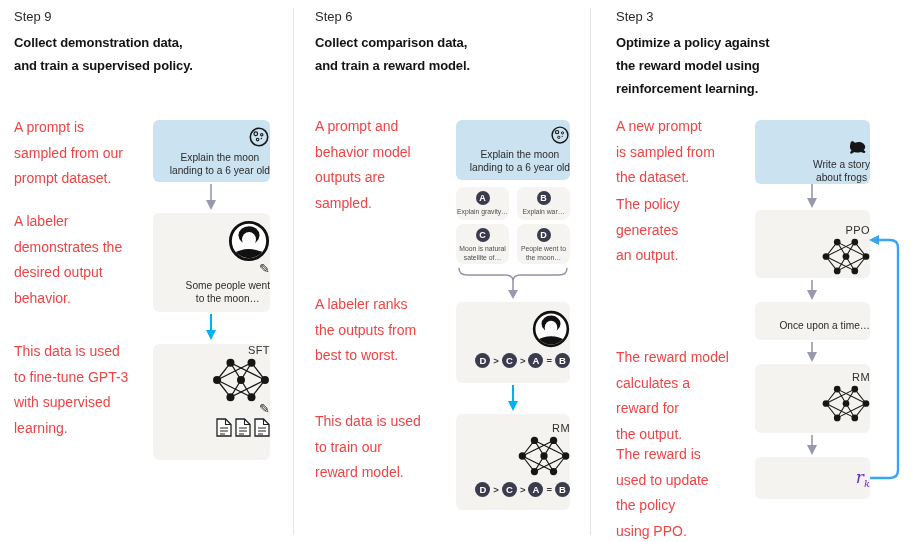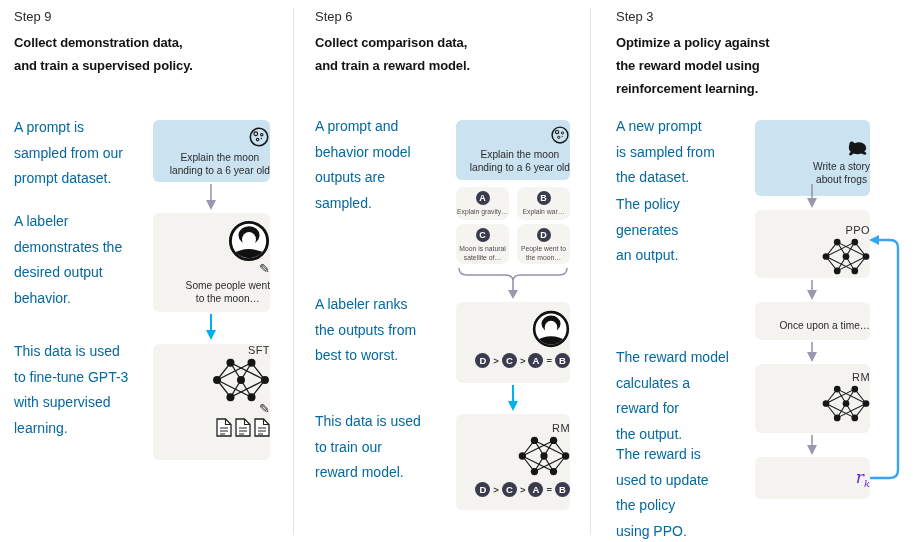--- a/index.html
+++ b/index.html
@@ -2,21 +2,21 @@
 <html><head>
 <meta charset="utf-8">
 <style>
   html,body{margin:0;padding:0;background:#fff;}
   .canvas{position:relative;width:914px;height:542px;background:#fff;overflow:hidden;
           font-family:"Liberation Sans","DejaVu Sans",sans-serif;-webkit-font-smoothing:antialiased;}
   .divider{position:absolute;top:8px;height:527px;width:1px;background:#e4e4e4;}
   .step-label{position:absolute;font-size:13px;color:#2a2a2a;}
   .title{position:absolute;font-size:13px;font-weight:700;line-height:23px;color:#131313;
          white-space:pre-line;letter-spacing:-0.1px;}
-  .ann{position:absolute;font-size:14px;line-height:25.5px;color:#0369a1;white-space:pre-line;}
+  .ann{position:absolute;font-size:14px;line-height:25.5px;color:#ef4444;white-space:pre-line;}
   .box{position:absolute;border-radius:6px;background:#f4f3f0;box-sizing:border-box;
        display:flex;flex-direction:column;align-items:flex-end;}
   .box.blue{background:#cbe2f1;}
   .boxtext{font-size:10.2px;line-height:13px;color:#2b2b2b;text-align:center;white-space:pre-line;margin-top:3px;}
   .mlabel{font-size:11px;color:#2f2f2f;letter-spacing:0.4px;margin:0 0 2px 0;}
   .pencil{font-size:13px;color:#222;line-height:14px;}
   .chip{position:absolute;background:#f5f4f1;border-radius:8px;box-sizing:border-box;
         display:flex;flex-direction:column;align-items:center;padding-top:4px;}
   .chip-badge{width:14px;height:14px;border-radius:50%;background:#3b3b4e;color:#fff;font-size:9px;
         font-weight:700;display:flex;align-items:center;justify-content:center;}
@@ -274,21 +274,21 @@
 an output.</div>
   <div class="ann" style="left:616px;top:345px">The reward model
 calculates a
 reward for
 the output.</div>
   <div class="ann" style="left:616px;top:442px">The reward is
 used to update
 the policy
 using PPO.</div>
 
-  <div class="box blue" style="left:755px;top:120px;width:115px;height:76px;padding-top:20px">
+  <div class="box blue" style="left:755px;top:120px;width:115px;height:64px;padding-top:20px">
     <svg width="24" height="17" viewBox="0 0 22 16">
       <path d="M3,4 C3,2 5,1 6.5,2 L8,3 C11,1.5 15,2 17,4 C19,6 19.5,9 17,10.5 L18.5,12 C19.5,13 18.5,14.3 16.5,13.6 L14,12.7 C12,13.7 9,13.7 7,12.7 L5,14.2 C3.4,15.2 2,14 3,12.4 L4.2,11 C2,9.5 2.2,6 3,4 Z" fill="#161616"></path>
       <circle cx="5" cy="3.2" r="1.8" fill="#161616"></circle>
     </svg>
     <div class="boxtext">Write a story
 about frogs</div>
   </div>
 
   <svg class="abs" style="left:805px;top:184px" width="14" height="24">
     <line x1="7" y1="0" x2="7" y2="15" stroke="#9898b0" stroke-width="1.6"></line>

